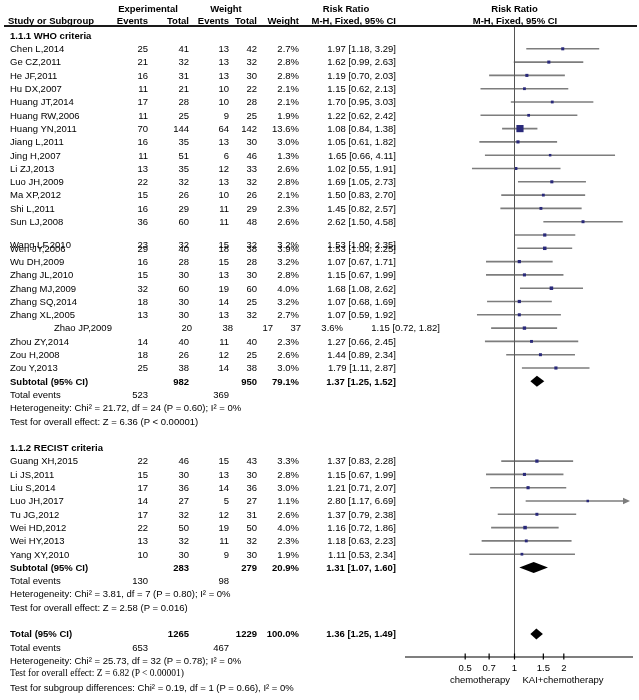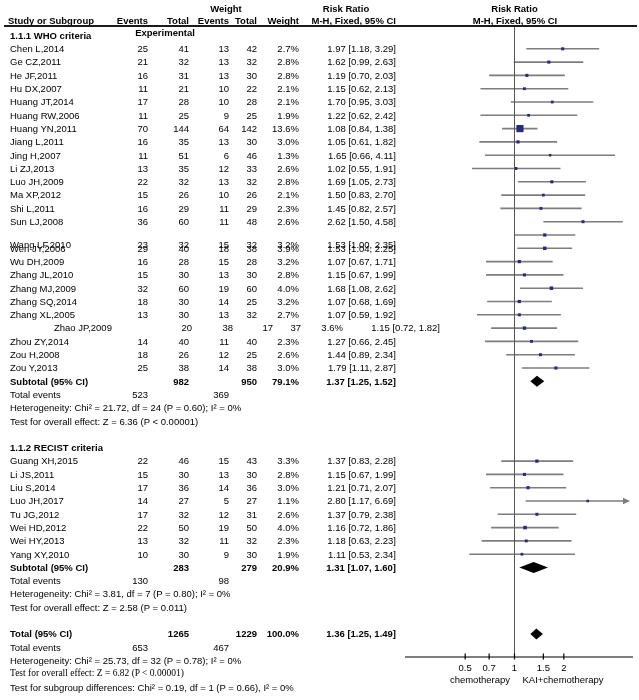--- a/index.html
+++ b/index.html
@@ -21,21 +21,21 @@
   .c-w{left:239px;width:60px;text-align:right;}
   .c-ci{left:276px;width:120px;text-align:right;}
   .bold{font-weight:bold;}
   #plot-svg{position:absolute;left:0;top:0;pointer-events:none;}
 </style>
 </head>
 <body>
 
 <div class="canvas">
 
-  <div class="hdr-cell center" style="left:115px;top:3px;width:100px;margin-top:24px;">Experimental</div>
+  <div class="hdr-cell center" style="left:98px;top:3px;width:100px;">Experimental</div>
   <div class="hdr-cell center" style="left:176px;top:3px;width:100px;">Weight</div>
   <div class="hdr-cell center" style="left:296px;top:3px;width:100px;">Risk Ratio</div>
   <div class="hdr-cell center" style="left:463px;top:3px;width:103px;">Risk Ratio</div>
 
   <div class="hdr-cell" style="left:8px;top:15px;">Study or Subgroup</div>
   <div class="hdr-cell right" style="left:88px;top:15px;width:60px;">Events</div>
   <div class="hdr-cell right" style="left:129px;top:15px;width:60px;">Total</div>
   <div class="hdr-cell right" style="left:169px;top:15px;width:60px;">Events</div>
   <div class="hdr-cell right" style="left:197px;top:15px;width:60px;">Total</div>
   <div class="hdr-cell right" style="left:239px;top:15px;width:60px;">Weight</div>
@@ -375,21 +375,21 @@
       </div>
       <div class="row" style="top: 574.15px;">
         <span class="cell c-study">Total events</span>
         <span class="cell c-e1">130</span>
         <span class="cell c-e2">98</span>
       </div>
       <div class="row" style="top: 587.45px;">
         <span class="cell c-study">Heterogeneity: Chi² = 3.81, df = 7 (P = 0.80); I² = 0%</span>
       </div>
       <div class="row" style="top: 600.75px;">
-        <span class="cell c-study">Test for overall effect: Z = 2.58 (P = 0.011)</span>
+        <span class="cell c-study">Test for overall effect: Z = 2.58 (P = 0.016)</span>
       </div>
       <div class="row" style="top: 627.35px;">
         <span class="cell c-study bold">Total (95% CI)</span>
         <span class="cell c-t1 bold">1265</span>
         <span class="cell c-t2 bold">1229</span>
         <span class="cell c-w bold">100.0%</span>
         <span class="cell c-ci bold">1.36 [1.25, 1.49]</span>
       </div>
       <div class="row" style="top: 640.65px;">
         <span class="cell c-study">Total events</span>

